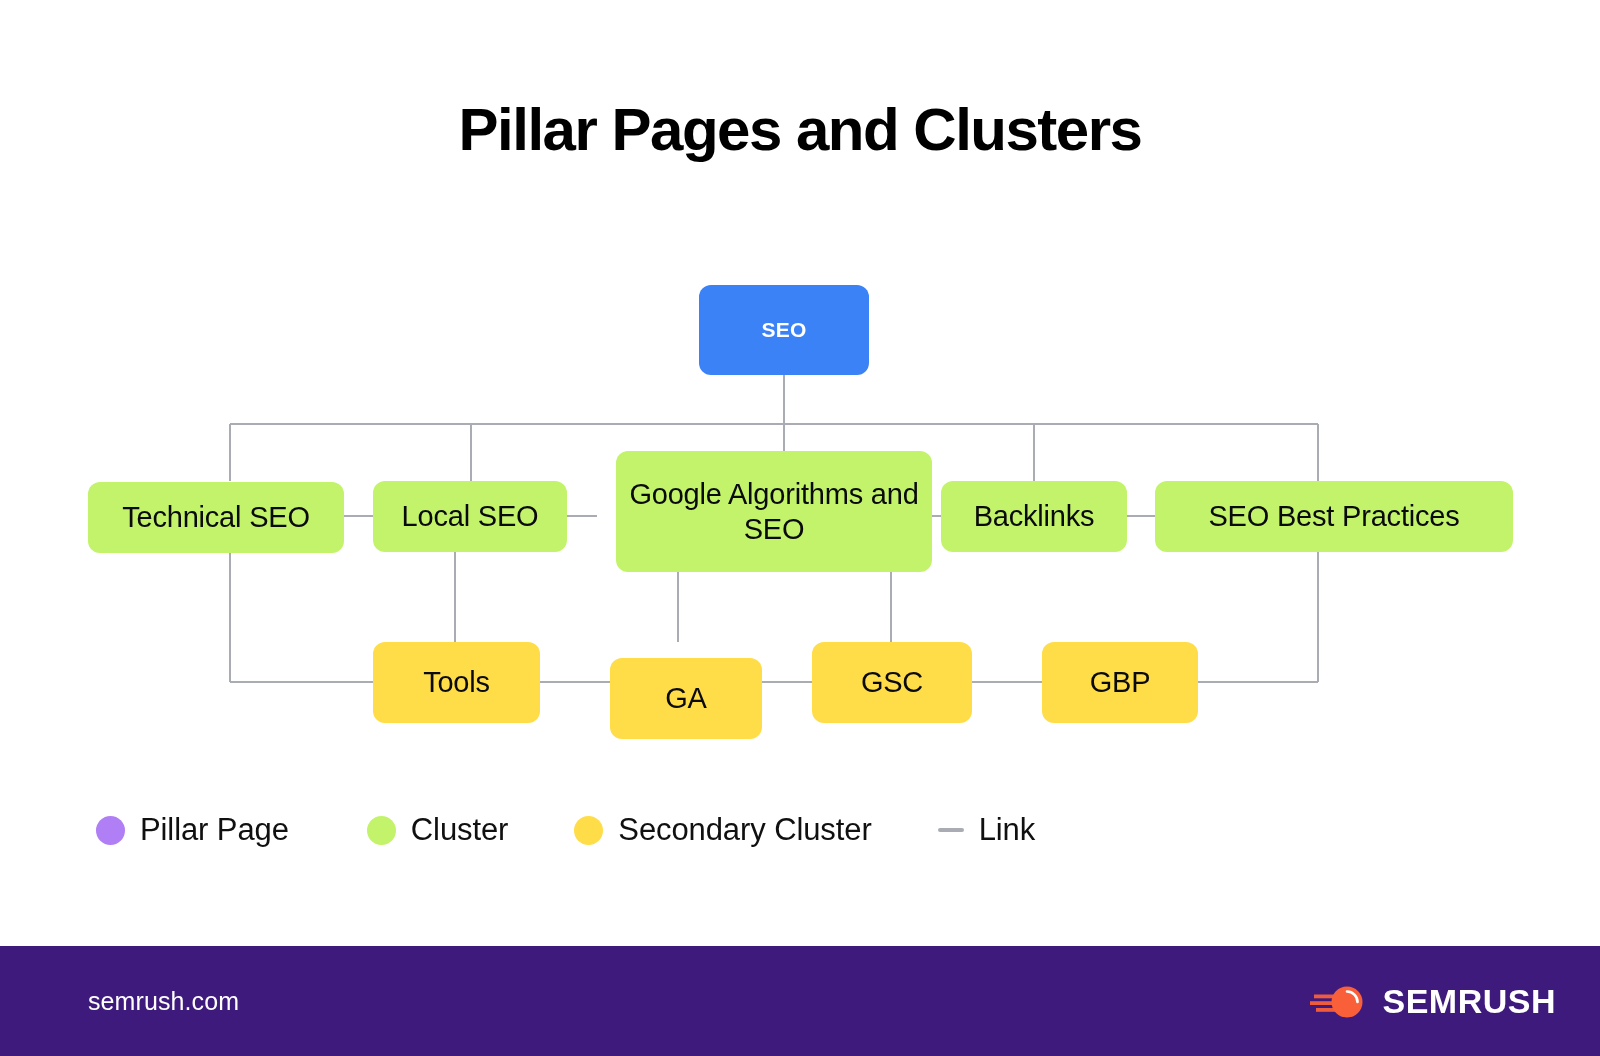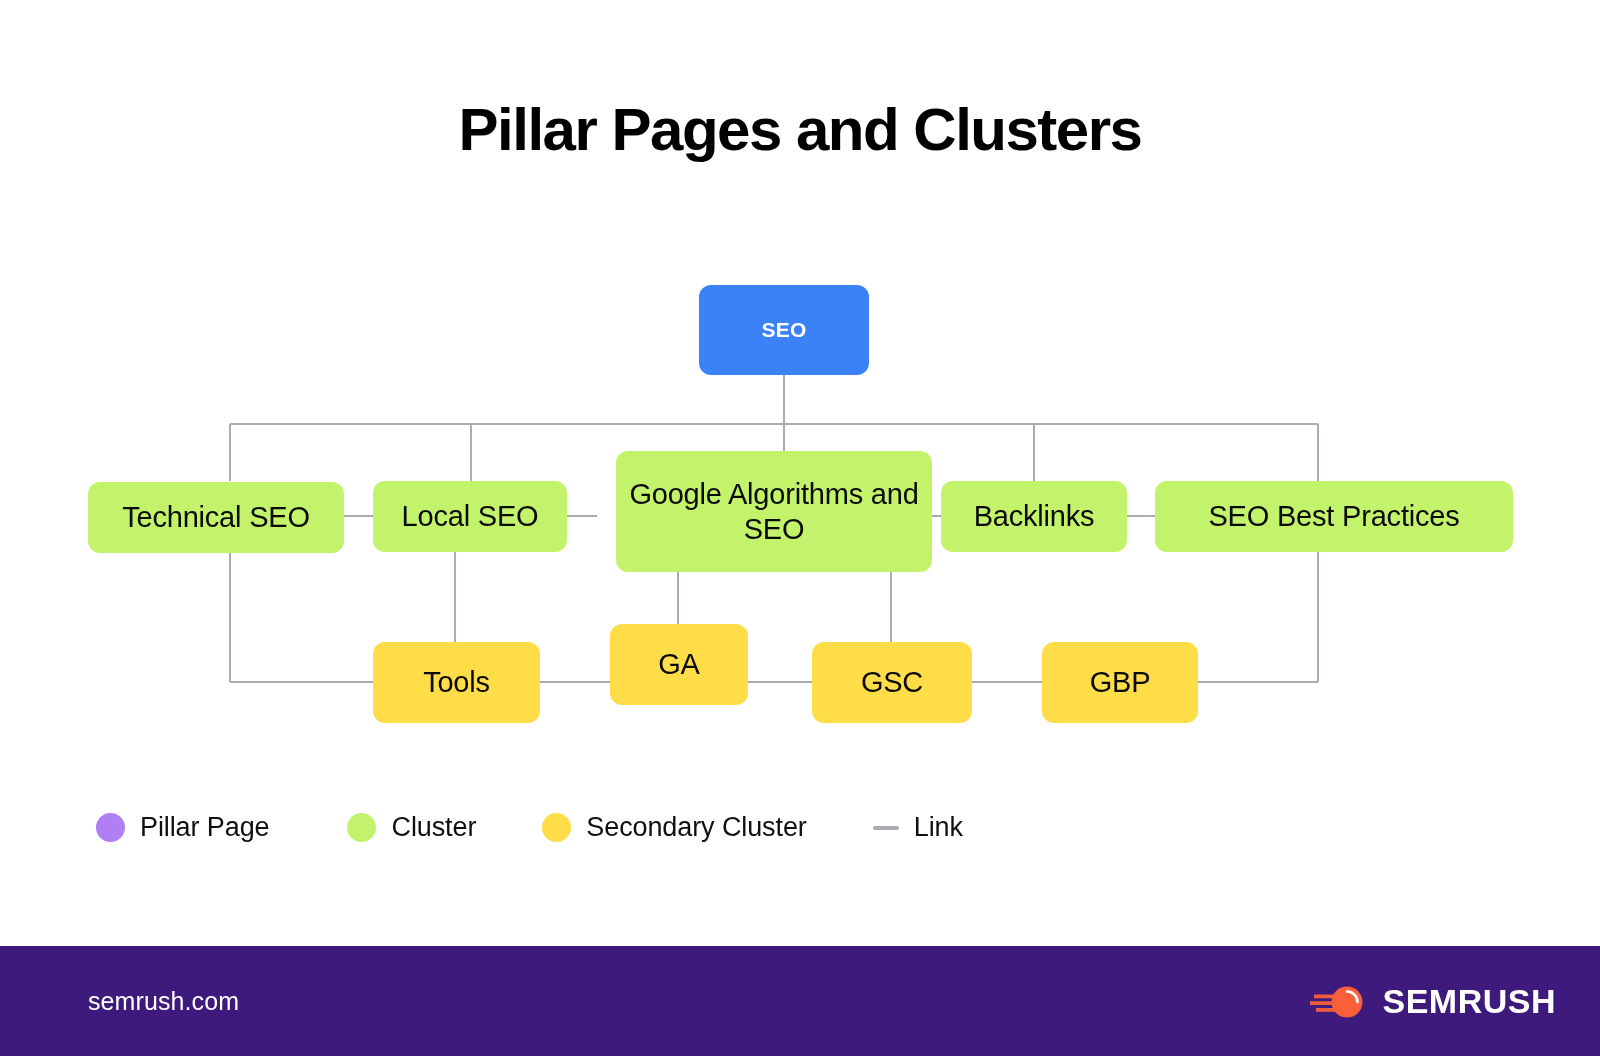--- a/index.html
+++ b/index.html
@@ -92,21 +92,21 @@
   }
   .legend-line {
     width: 26px;
     height: 4px;
     border-radius: 2px;
     background: #a9adb3;
     flex: 0 0 auto;
   }
   .legend-label {
     font-family: "Liberation Sans", sans-serif;
-    font-size: 27px;
+    font-size: 31px;
     color: #101010;
     margin-left: 15px;
     white-space: nowrap;
     letter-spacing: -0.1px;
   }
   .legend-gap-a { width: 78px; }
   .legend-gap-b { width: 66px; }
   .legend-gap-c { width: 66px; }
 
   
@@ -191,21 +191,21 @@
   <div class="node cluster" style="left:373px; top:481px; width:194px; height:71px;">Local SEO</div>
 
   <div class="node cluster" style="left:597px; top:451px; width:316px; height:121px;margin-left:19px;">Google Algorithms and SEO</div>
 
   <div class="node cluster" style="left:941px; top:481px; width:186px; height:71px;">Backlinks</div>
 
   <div class="node cluster" style="left:1155px; top:481px; width:358px; height:71px;">SEO Best Practices</div>
 
   <div class="node secondary" style="left:373px; top:642px; width:167px; height:81px;">Tools</div>
 
-  <div class="node secondary" style="left:610px; top:624px; width:138px; height:81px;">GA</div>
+  <div class="node secondary" style="left:610px; top:658px; width:152px; height:81px;">GA</div>
 
   <div class="node secondary" style="left:812px; top:642px; width:160px; height:81px;">GSC</div>
 
   <div class="node secondary" style="left:1042px; top:642px; width:156px; height:81px;">GBP</div>
 
   <div class="legend">
 
     <div class="legend-item">
       <span class="legend-swatch" style="background:#b07ef5;"></span>
       <span class="legend-label">Pillar Page</span>

